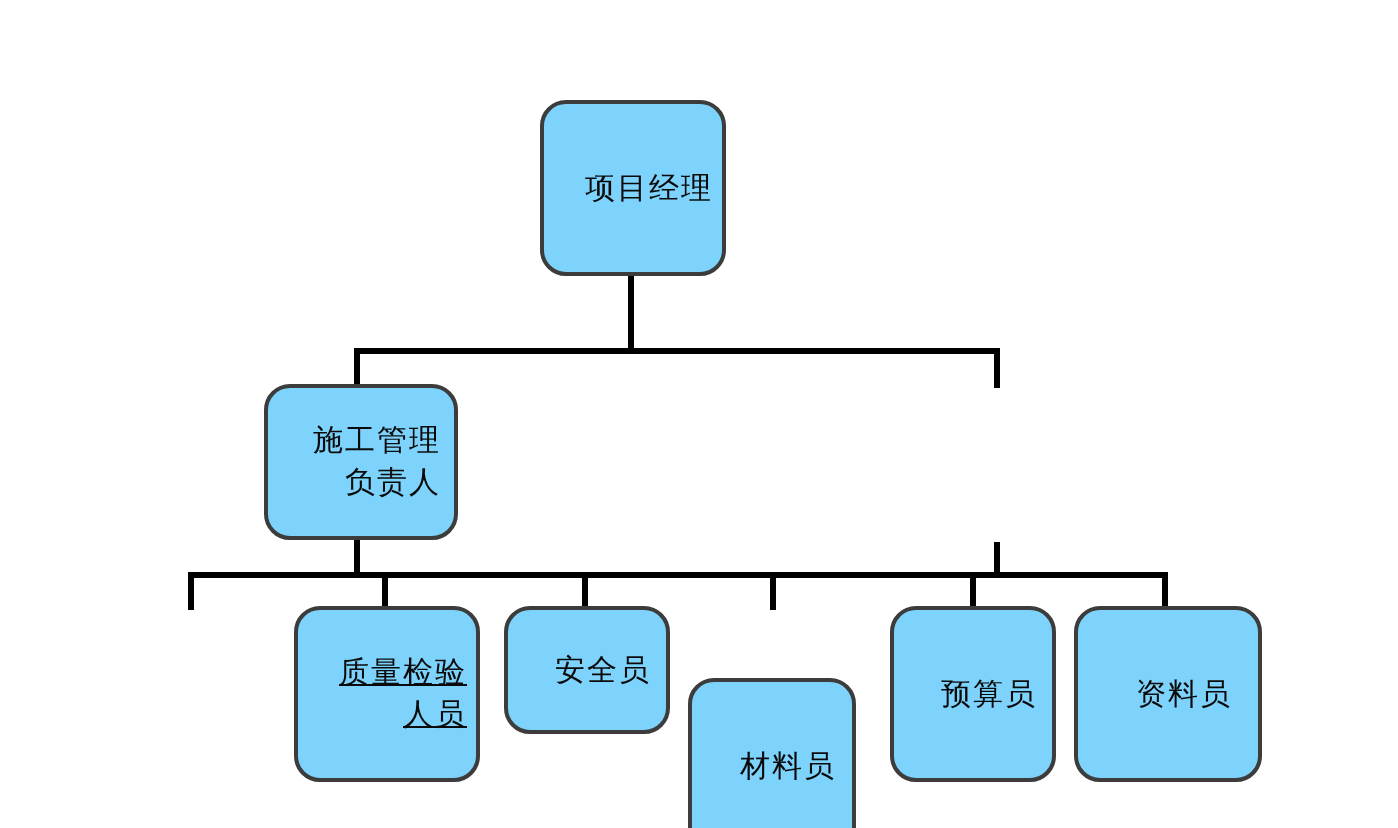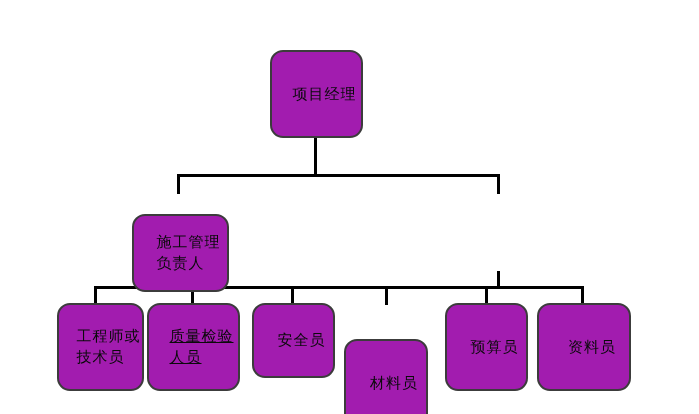--- a/index.html
+++ b/index.html
@@ -11,45 +11,45 @@
     position: relative;
     width: 699px;
     height: 414px;
     background: #ffffff;
     overflow: hidden;
     font-family: "DejaVu Serif", "Liberation Serif", serif;
   }
   .node {
     position: absolute;
     box-sizing: border-box;
-    background: #a21caf;
+    background: #7dd3fc;
     border: 2px solid #3c3c3c;
     border-radius: 13px;
     display: flex;
     align-items: center;
     justify-content: center;
-    text-align: left;
+    text-align: right;
     color: #0a0a0a;
     font-size: 15px;
     line-height: 21px;
     white-space: pre-line;
     letter-spacing: 1px;
     padding-left: 16px;
   }
   .line {
     position: absolute;
     background: #000000;
   }
   
   .n-root { left: 270px; top: 50px;  width: 93px; height: 88px; }
-  .n-l2a  { left: 132px; top: 192px; width: 97px; height: 78px; margin-top: 22px; }
+  .n-l2a  { left: 132px; top: 192px; width: 97px; height: 78px; }
   .n-l2b  { left: 452px; top: 192px; width: 96px; height: 81px; }
   .n-b1   { left: 57px;  top: 303px; width: 87px; height: 88px; }
   .n-b2   { left: 147px; top: 303px; width: 93px; height: 88px; text-decoration: underline; }
-  .n-b3   { left: 252px; top: 303px; width: 83px; height: 75px; }
+  .n-b3   { left: 252px; top: 303px; width: 83px; height: 64px; }
   .n-b4   { left: 344px; top: 303px; width: 84px; height: 88px; margin-top: 36px; }
   .n-b5   { left: 445px; top: 303px; width: 83px; height: 88px; }
   .n-b6   { left: 537px; top: 303px; width: 94px; height: 88px; }
   
   .c-root-stem { left: 314px; top: 137px; width: 3px;   height: 39px; }
   .c-l1-h      { left: 177px; top: 174px; width: 323px; height: 3px;  }
   .c-l1-dl     { left: 177px; top: 174px; width: 3px;   height: 20px; }
   .c-l1-dr     { left: 497px; top: 174px; width: 3px;   height: 20px; }
   .c-l2a-stem  { left: 177px; top: 268px; width: 3px;   height: 20px; }
   .c-l2b-stem  { left: 497px; top: 271px; width: 3px;   height: 17px; }
@@ -78,22 +78,20 @@
   <div class="line c-d3"></div>
   <div class="line c-d4"></div>
   <div class="line c-d5"></div>
   <div class="line c-d6"></div>
 
   <div class="node n-root">项目经理</div>
 
   <div class="node n-l2a">施工管理
 负责人</div>
 
-  <div class="node n-b1">工程师或
-技术员</div>
   <div class="node n-b2">质量检验
 人员</div>
   <div class="node n-b3">安全员</div>
   <div class="node n-b4">材料员</div>
   <div class="node n-b6">资料员</div>
   <div class="node n-b5">预算员</div>
 
 </div>
 
 </body></html>

